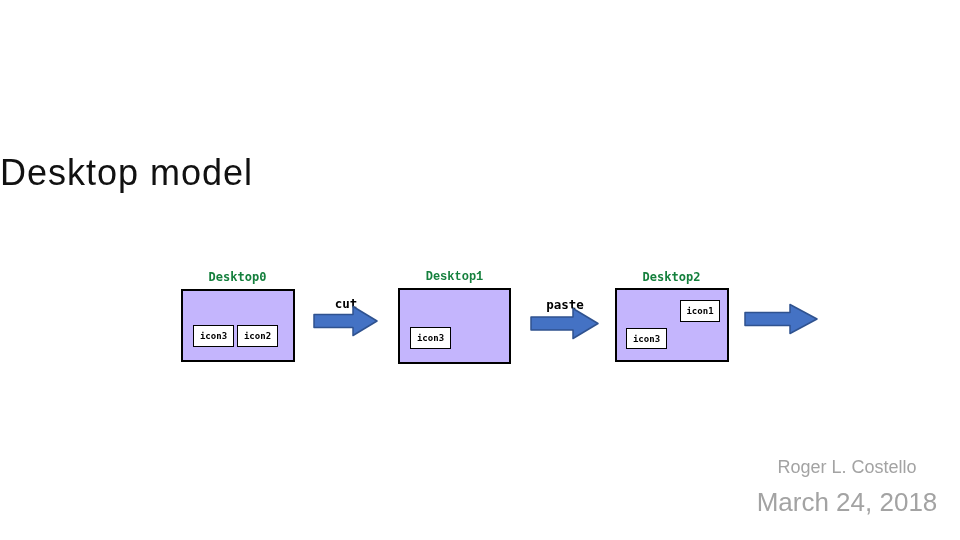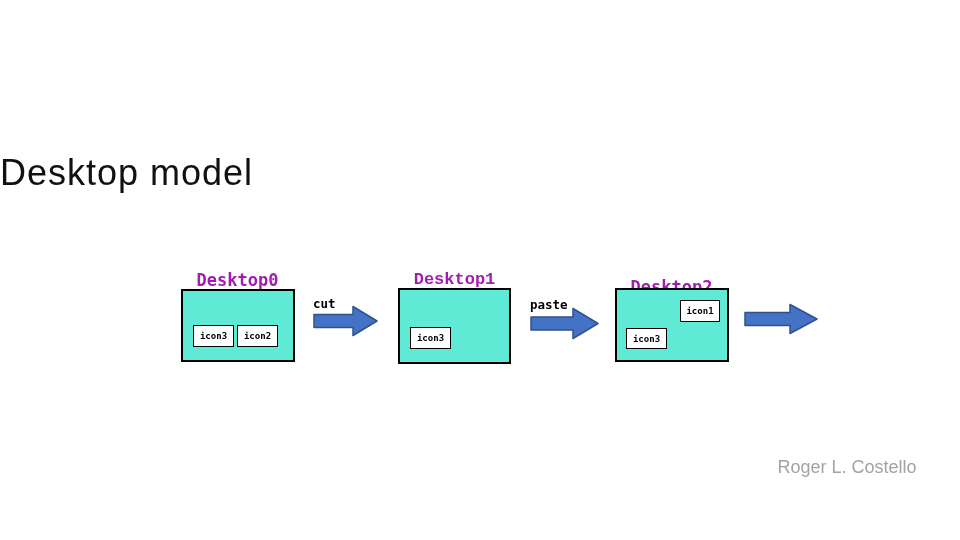--- a/index.html
+++ b/index.html
@@ -25,28 +25,28 @@
     font-size: 36px;
     font-weight: 300;
     letter-spacing: 1px;
     color: #111111;
   }
   .desktop-label {
     position: absolute;
     height: 16px;
     text-align: center;
     font-family: "DejaVu Sans Mono", monospace;
-    font-size: 17px;
+    font-size: 12px;
     font-weight: 700;
-    color: #a21caf;
+    color: #15803d;
   }
   .desktop-box {
     position: absolute;
     border: 2.5px solid #000000;
-    background: #5eead4;
+    background: #c4b5fd;
     box-sizing: border-box;
     text-decoration: underline;
   }
   .icon-box {
     position: absolute;
     border: 1.5px solid #000000;
     background: #ffffff;
     box-sizing: border-box;
     display: flex;
     align-items: center;
@@ -55,21 +55,21 @@
     font-size: 9px;
     font-weight: 700;
     color: #000000;
   }
   .arrow-group {
     position: absolute;
   }
   .arrow-label {
     position: absolute;
     width: 100%;
-    text-align: left;
+    text-align: center;
     font-family: "DejaVu Sans Mono", monospace;
     font-size: 12.5px;
     font-weight: 700;
     color: #000000;
   }
   .arrow-svg {
     position: absolute;
     left: 0;
   }
   .arrow-svg polygon {
@@ -121,30 +121,31 @@
     <div class="icon-box" style="left:10px; top:37px; width:41px; height:22px;">icon3</div>
   </div>
 
   <div class="arrow-group" style="left:530px; top:297px; width:70px; height:43px;">
     <div class="arrow-label" style="top:0;">paste</div>
     <svg class="arrow-svg" style="top:10px;" width="70" height="33" viewBox="0 0 70 33">
       <polygon points="1,10 43,10 43,1.5 68,16.5 43,31.5 43,23 1,23" fill="#4472C4"></polygon>
     </svg>
   </div>
 
-  <div class="desktop-label" style="left:615px; top:277px; width:113px;">Desktop2</div>
+  <div class="desktop-label" style="left:615px; top:270px; width:113px;">Desktop2</div>
   <div class="desktop-box" style="left:615px; top:288px; width:114px; height:74px;">
     <div class="icon-box" style="left:63px; top:10px; width:40px; height:22px;">icon1</div>
     <div class="icon-box" style="left:9px; top:38px; width:41px; height:21px;">icon3</div>
   </div>
 
   <div class="arrow-group" style="left:744px; top:290px; width:75px; height:45px;">
     <div class="arrow-label" style="top:0;"></div>
     <svg class="arrow-svg" style="top:13px;" width="75" height="32" viewBox="0 0 75 32">
       <polygon points="1,9.5 46,9.5 46,1.5 73,16 46,30.5 46,22.5 1,22.5" fill="#4472C4"></polygon>
     </svg>
   </div>
 
   <div class="attribution">
     <div class="line1">Roger L. Costello</div>
+    <div class="line2">March 24, 2018</div>
   </div>
 
 </div>
 
 </body></html>

